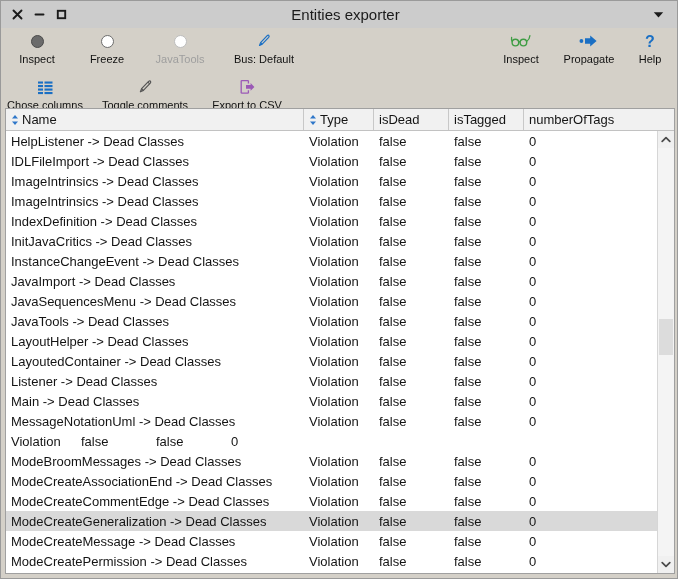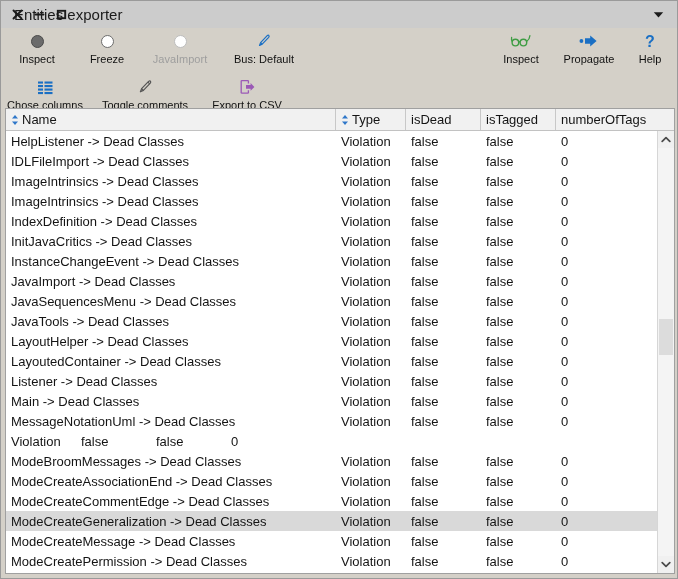--- a/index.html
+++ b/index.html
@@ -45,20 +45,21 @@
     color: #1b1b1b;
     font-size: 12px;
     line-height: 1;
     cursor: pointer;
   }
   .win-btn svg { display: block; }
   .title-text {
     position: absolute;
     left: 0;
     right: 0;
+    text-align: center;
     font-size: 15px;
     color: #1b1b1b;
     pointer-events: none;
     padding-left: 13px;
   }
   .title-caret {
     position: absolute;
     right: 12px;
     top: 50%;
     transform: translateY(-50%);
@@ -207,21 +208,21 @@
   .trow.selected { background: #d9d9d9; }
   .td {
     box-sizing: border-box;
     padding-left: 5px;
     white-space: nowrap;
     overflow: hidden;
     text-overflow: ellipsis;
   }
 
   
-  .c-name { width: 330px; }
+  .c-name { width: 298px; }
   .c-type { width: 70px; }
   .c-isdead { width: 75px; }
   .c-istagged { width: 75px; }
   .c-numtags { width: 118px; }
 
   
   .vscroll {
     position: absolute;
     right: 0;
     top: 0;
@@ -301,21 +302,21 @@
           <span class="tb-glyph">
             <span class="radio-dot"></span>
           </span>
           <span class="tb-label">Freeze</span>
         </div>
 
         <div class="tb-item" style="width:58px">
           <span class="tb-glyph">
             <span class="radio-dot off-grey"></span>
           </span>
-          <span class="tb-label disabled">JavaImport</span>
+          <span class="tb-label disabled">JavaTools</span>
         </div>
 
         <div class="tb-item" style="width:70px">
           <span class="tb-glyph">
             <svg width="16" height="16" viewBox="0 0 16 16" aria-hidden="true">
               <path d="M12.6 2.2 C13.4 3.0 13.4 3.6 12.7 4.4 L6.2 11.2 L3.5 12.4 L4.6 9.6 L11.2 2.6 C11.8 2.0 12.1 1.9 12.6 2.2 Z" fill="none" stroke="#1a6fc4" stroke-width="1.2" stroke-linejoin="round"></path>
               <path d="M4.6 9.6 L6.2 11.2" stroke="#1a6fc4" stroke-width="1.1"></path>
             </svg>
           </span>
           <span class="tb-label">Bus: Default</span>

